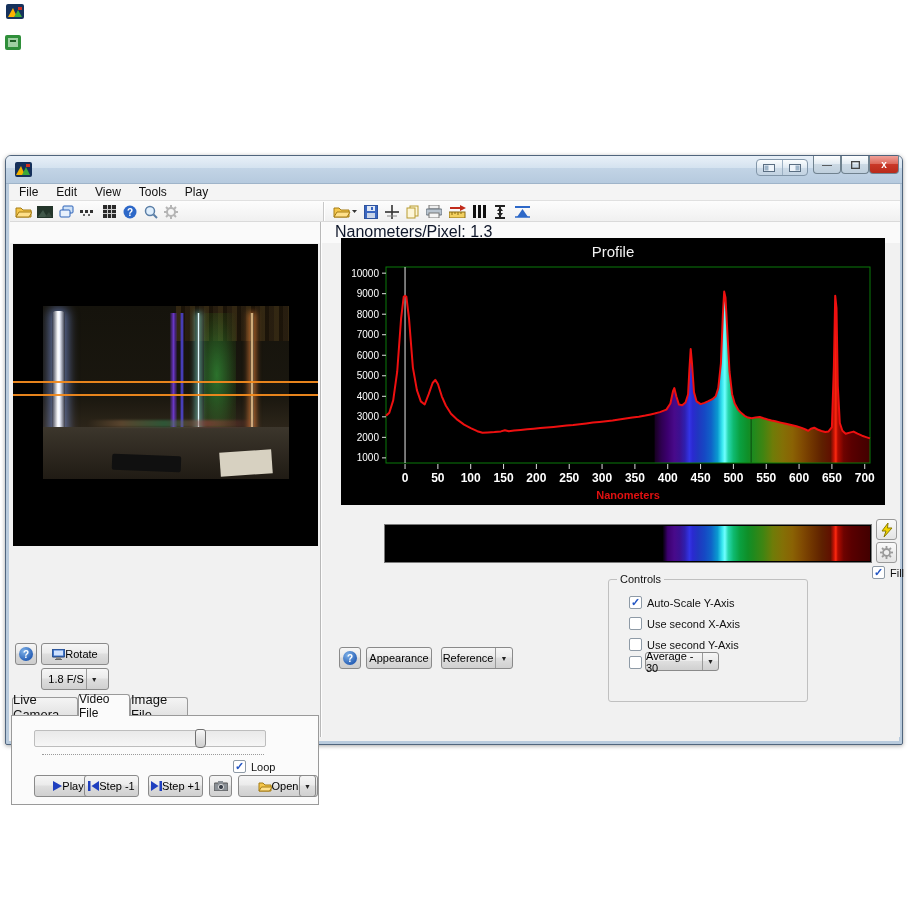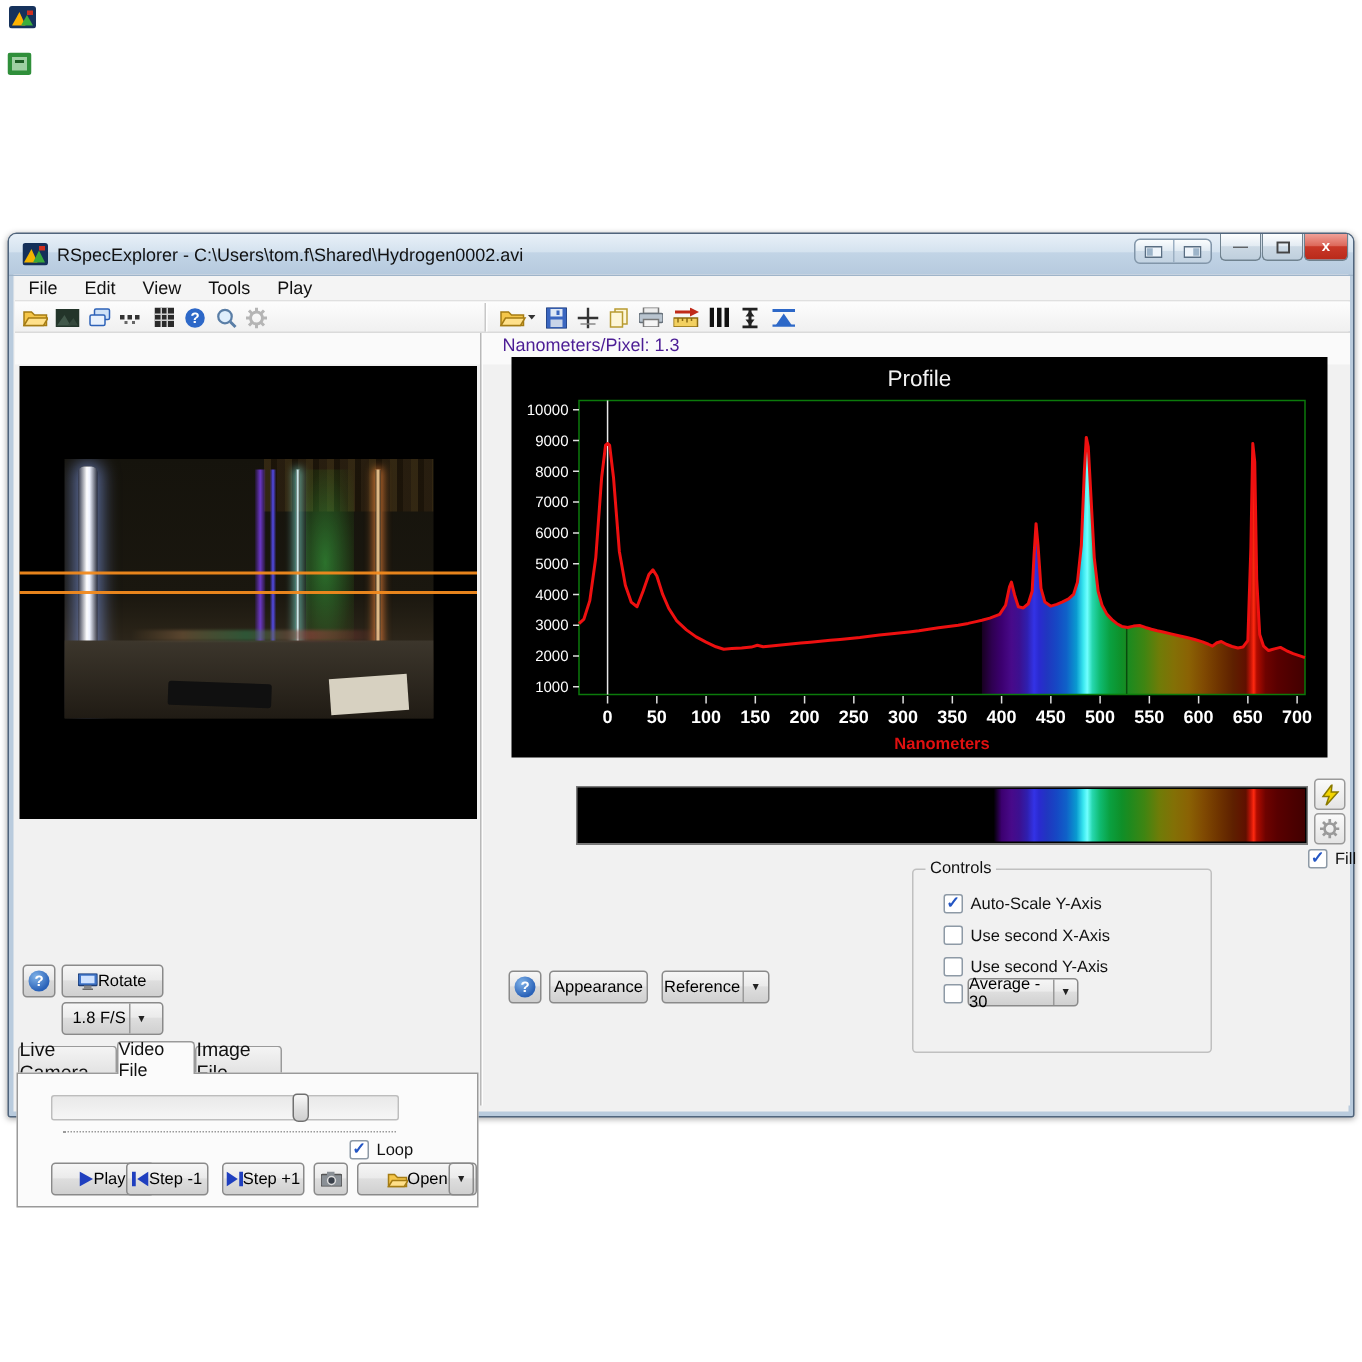--- a/index.html
+++ b/index.html
@@ -84,21 +84,21 @@
   .slider .thumb { position:absolute; top:-2px; width:11px; height:19px; border:1px solid #707070; border-radius:3px 3px 4px 4px;
     background:linear-gradient(#f8f8f8,#ddd 60%,#cfcfcf); }
   .dotline { position:absolute; left:30px; top:38px; width:222px; border-top:1px dotted #9a9a9a; }
 
   .cb { width:13px; height:13px; background:#fff; border:1px solid #8e9aa6; border-radius:2px; display:inline-flex; align-items:center; justify-content:center; flex:none; }
   .cb .tick { display:none; color:#2456c4; font-size:11px; font-weight:bold; line-height:1; font-style:normal; }
   .cb.on .tick { display:block; }
   .cb-row { position:absolute; display:flex; align-items:center; gap:5px; font-size:11px; color:#111; }
 
   
-  .nm-label { position:absolute; left:325px; top:1px; font-size:12px; color:#4c1d95; }
+  .nm-label { position:absolute; left:325px; top:1px; font-size:16px; color:#0f172a; }
   .chart-panel { position:absolute; left:331px; top:16px; width:544px; height:267px; background:#000; }
   .strip-wrap { position:absolute; left:374px; top:302px; width:488px; height:39px; border:1px solid #7a7a7a; background:#000; padding:1px; }
   .strip { width:100%; height:100%; }
   .sq-btn { position:absolute; width:21px; height:21px; border:1px solid #9a9a9a; border-radius:3px;
     background:linear-gradient(#fafafa,#e4e4e4); display:flex; align-items:center; justify-content:center; }
   .groupbox { position:absolute; left:598px; top:357px; width:200px; height:123px; border:1px solid #c0c0c0; border-radius:3px; }
   .groupbox .gb-title { position:absolute; left:8px; top:-7px; background:#f1f1f1; padding:0 3px; font-size:11px; color:#111; }
   .avg-btn { position:absolute; left:36px; top:72px; width:74px; height:19px; }
 
   svg { display:block; }
@@ -127,21 +127,20 @@
 
     <div class="titlebar">
       <span class="app-icon">
         <svg width="17" height="15">
             <rect width="17" height="15" rx="2" fill="#15305a"></rect>
             <polygon points="1,13 6,4 10,13" fill="#f2b300"></polygon>
             <polygon points="7,13 11,5 15,13" fill="#3aa83a"></polygon>
             <rect x="11" y="2" width="4" height="3" fill="#cf2f1f"></rect>
           </svg>
       </span>
-      <span class="win-title">RSpecExplorer - C:\Users\tom.f\Shared\Hydrogen0002.avi</span>
       <div class="tb-pair">
         <span class="cell">
           <svg width="12" height="8">
               <rect x="0.5" y="0.5" width="11" height="7" fill="#eef4fa" stroke="#5a6e82"></rect>
               <rect x="1.5" y="1.5" width="4" height="5" fill="#9db4c9"></rect>
             </svg>
         </span>
         <span class="cell">
           <svg width="12" height="8">
               <rect x="0.5" y="0.5" width="11" height="7" fill="#eef4fa" stroke="#5a6e82"></rect>

